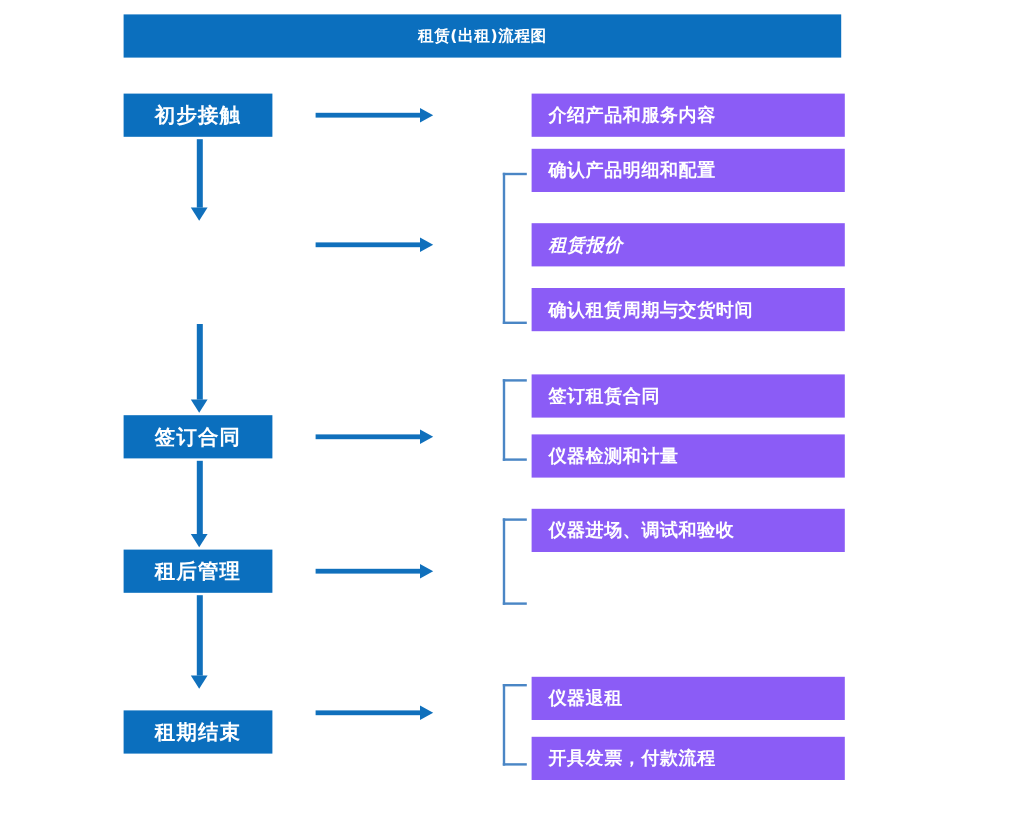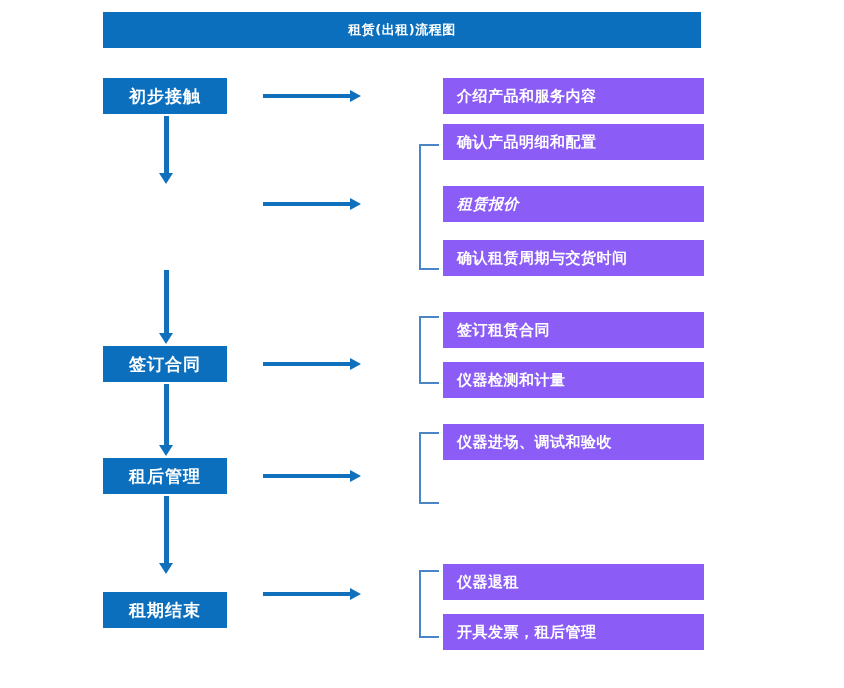--- a/index.html
+++ b/index.html
@@ -190,15 +190,15 @@
   <div class="detail-box" style="top:124px;text-align:right;">确认产品明细和配置</div>
   <div class="detail-box" style="top:186px;font-style:italic;">租赁报价</div>
   <div class="detail-box" style="top:240px;">确认租赁周期与交货时间</div>
 
   <div class="detail-box" style="top:312px;">签订租赁合同</div>
   <div class="detail-box" style="top:362px;">仪器检测和计量</div>
 
   <div class="detail-box" style="top:424px;">仪器进场、调试和验收</div>
 
   <div class="detail-box" style="top:564px;">仪器退租</div>
-  <div class="detail-box" style="top:614px;">开具发票，租后管理</div>
+  <div class="detail-box" style="top:614px;">开具发票，付款流程</div>
 
 </div>
 
 </body></html>

